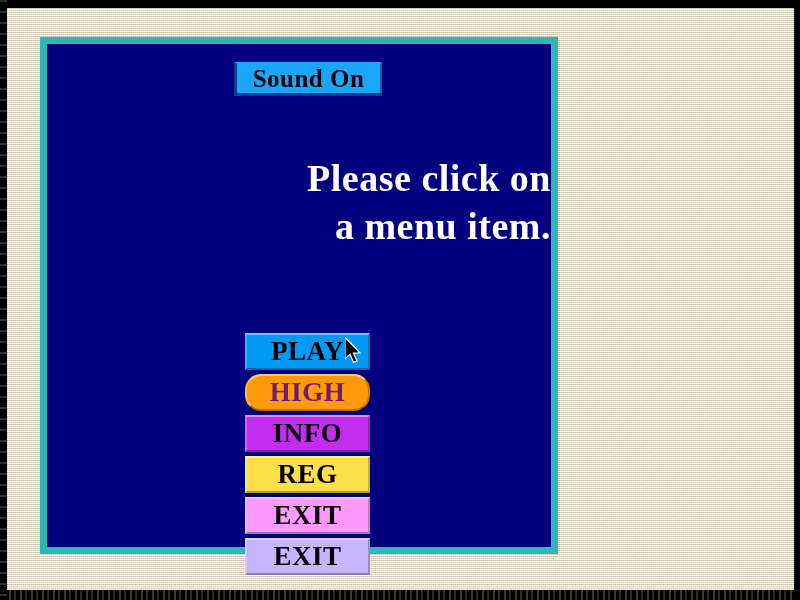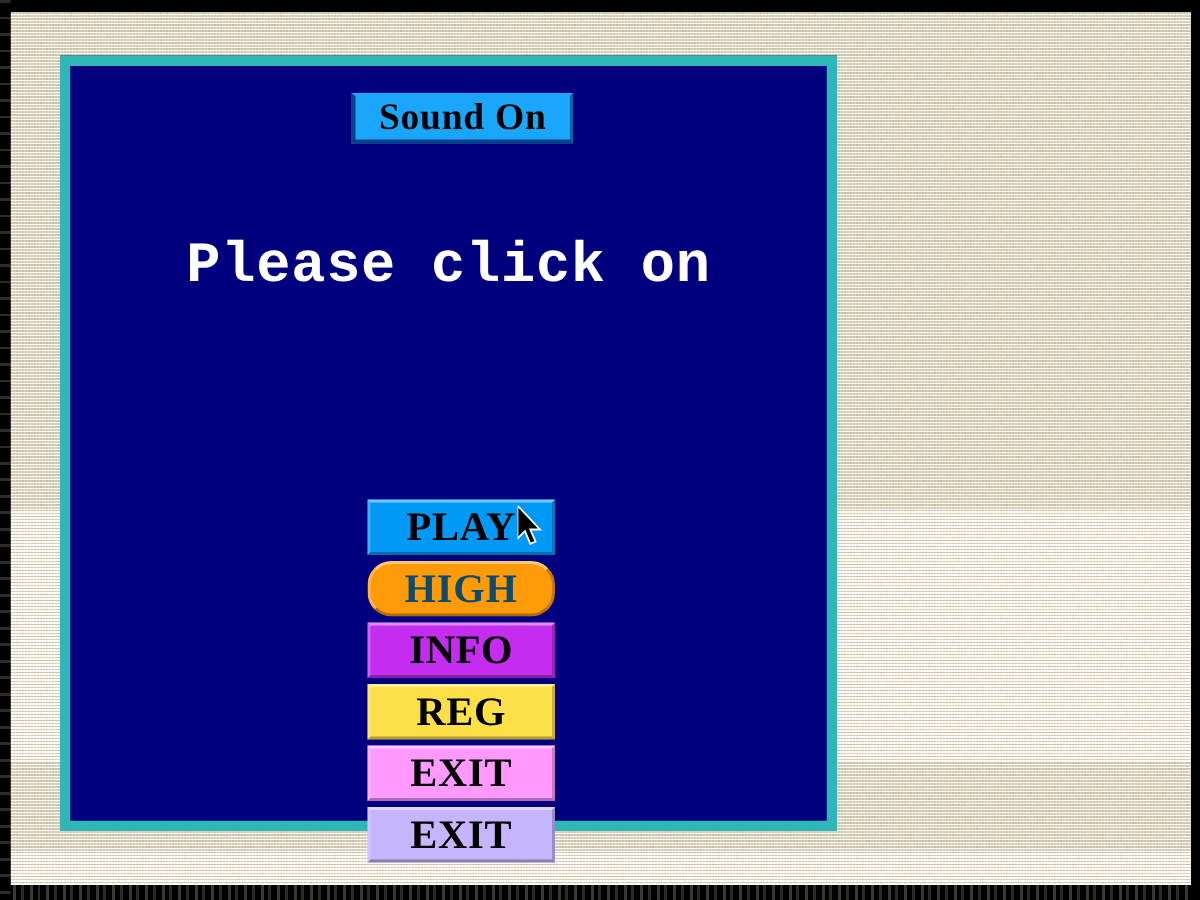--- a/index.html
+++ b/index.html
@@ -89,27 +89,26 @@
     letter-spacing: 0.5px;
     cursor: pointer;
   }
 
   
   #message {
     position: absolute;
     left: 0;
     top: 110px;
     width: 100%;
-    text-align: center;
+    text-align: right;
     color: #ffffff;
     font-size: 38px;
     font-weight: bold;
     line-height: 48px;
     letter-spacing: 0.5px;
-    font-family: Liberation Mono, monospace;
   }
   #message .line { display: block; }
 
   
   #menu {
     position: absolute;
     left: 198px;
     top: 289px;
     width: 125px;
   }
@@ -154,27 +153,28 @@
 
   <div id="panel" style="border-color: rgb(47, 182, 182); background-color: rgb(0, 0, 126);">
     <div id="panel-inner" style="background-color: rgb(0, 0, 126);">
 
       <div id="sound-button" style="background-color: rgb(26, 166, 250); color: rgb(0, 0, 0); justify-content: center;">
         <span>Sound On</span>
       </div>
 
       <div id="message" style="color: rgb(255, 255, 255);">
         <span class="line">Please click on</span>
+        <span class="line">a menu item.</span>
       </div>
 
       <div id="menu">
         <div class="menu-button" style="background-color: rgb(0, 153, 245); color: rgb(0, 0, 0);">
           <span>PLAY</span>
         </div>
-        <div class="menu-button" style="background-color: rgb(255, 155, 8); color: #0c4a6e; border-radius: 16px;">
+        <div class="menu-button" style="background-color: rgb(255, 155, 8); color: #701a75; border-radius: 16px;">
           <span>HIGH</span>
         </div>
         <div class="menu-button" style="background-color: rgb(196, 45, 240); color: rgb(0, 0, 0);">
           <span>INFO</span>
         </div>
         <div class="menu-button" style="background-color: #fde047; color: rgb(0, 0, 0);">
           <span>REG</span>
         </div>
         <div class="menu-button" style="background-color: rgb(255, 153, 255); color: rgb(0, 0, 0);">
           <span>EXIT</span>

